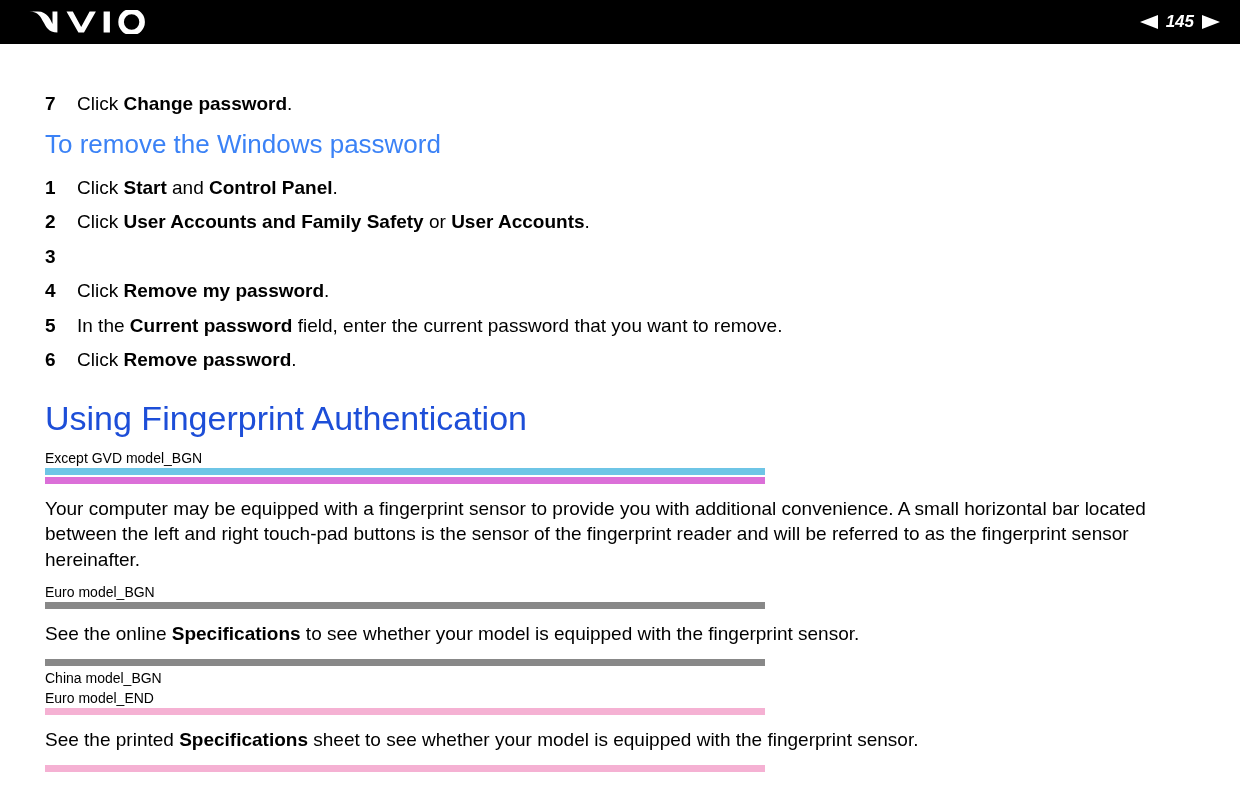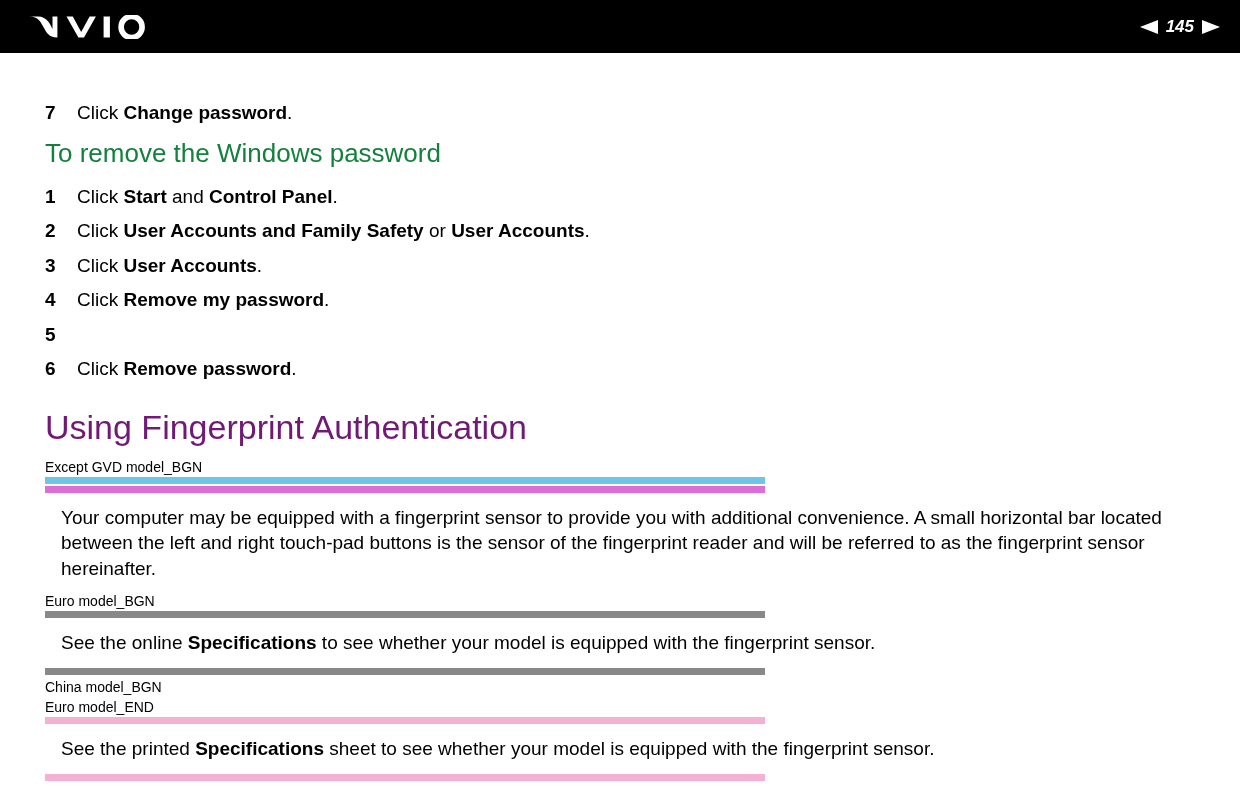--- a/index.html
+++ b/index.html
@@ -5,21 +5,21 @@
     * { margin: 0; padding: 0; box-sizing: border-box; }
     body {
       font-family: Arial, Helvetica, sans-serif;
       width: 1240px;
       background: white;
       color: #000;
     }
     .header {
       background: #000;
       color: #fff;
-      height: 53px;
+      height: 44px;
       display: flex;
       align-items: center;
       justify-content: space-between;
       padding: 0 20px;
       position: relative;
     }
     .vaio-logo {
       display: flex;
       align-items: center;
       margin-left: 8px;
@@ -69,48 +69,48 @@
       margin: 6px 0;
       line-height: 1.5;
     }
     .step-num {
       font-weight: bold;
       width: 32px;
       flex-shrink: 0;
     }
     .step-text b { font-weight: bold; }
     .subheading-gray {
-      color: #15803d;
+      color: #3b82f6;
       font-size: 26px;
       margin: 10px 0 14px 0;
       font-weight: normal;
     }
     .heading-main {
-      color: #701a75;
+      color: #1d4ed8;
       font-size: 34px;
       margin: 24px 0 12px 0;
       font-weight: normal;
     }
     .tag-label {
       font-size: 14px;
       font-weight: normal;
       margin-top: 4px;
     }
     .bar {
       height: 7px;
       width: 720px;
       margin: 2px 0;
     }
     .bar.lightblue { background: #6ec5e6; }
     .bar.magenta { background: #db6fd8; }
     .bar.gray { background: #888888; }
     .bar.pink { background: #f5b1d3; }
     .body-text {
       font-size: 19px;
-      margin: 12px 16px;
+      margin: 12px 0;
       line-height: 1.35;
     }
     .body-text b { font-weight: bold; }
   </style>
 </head>
 <body>
 
 <div class="header">
   <div class="vaio-logo">
     <svg viewBox="0 0 200 34" width="140">
@@ -142,28 +142,28 @@
       <div class="step-line">
         <span class="step-num">1</span>
         <span class="step-text">Click <b>Start</b> and <b>Control Panel</b>.</span>
       </div>
       <div class="step-line">
         <span class="step-num">2</span>
         <span class="step-text">Click <b>User Accounts and Family Safety</b> or <b>User Accounts</b>.</span>
       </div>
       <div class="step-line">
         <span class="step-num">3</span>
-        <span class="step-text">Click <b>User Accounts</b>.</span>
       </div>
       <div class="step-line">
         <span class="step-num">4</span>
         <span class="step-text">Click <b>Remove my password</b>.</span>
       </div>
       <div class="step-line">
         <span class="step-num">5</span>
+        <span class="step-text">In the <b>Current password</b> field, enter the current password that you want to remove.</span>
       </div>
       <div class="step-line">
         <span class="step-num">6</span>
         <span class="step-text">Click <b>Remove password</b>.</span>
       </div>
     </div>
 
   <h2 class="heading-main">Using Fingerprint Authentication</h2>
 
   <div class="tag-label">Except GVD model_BGN</div>

